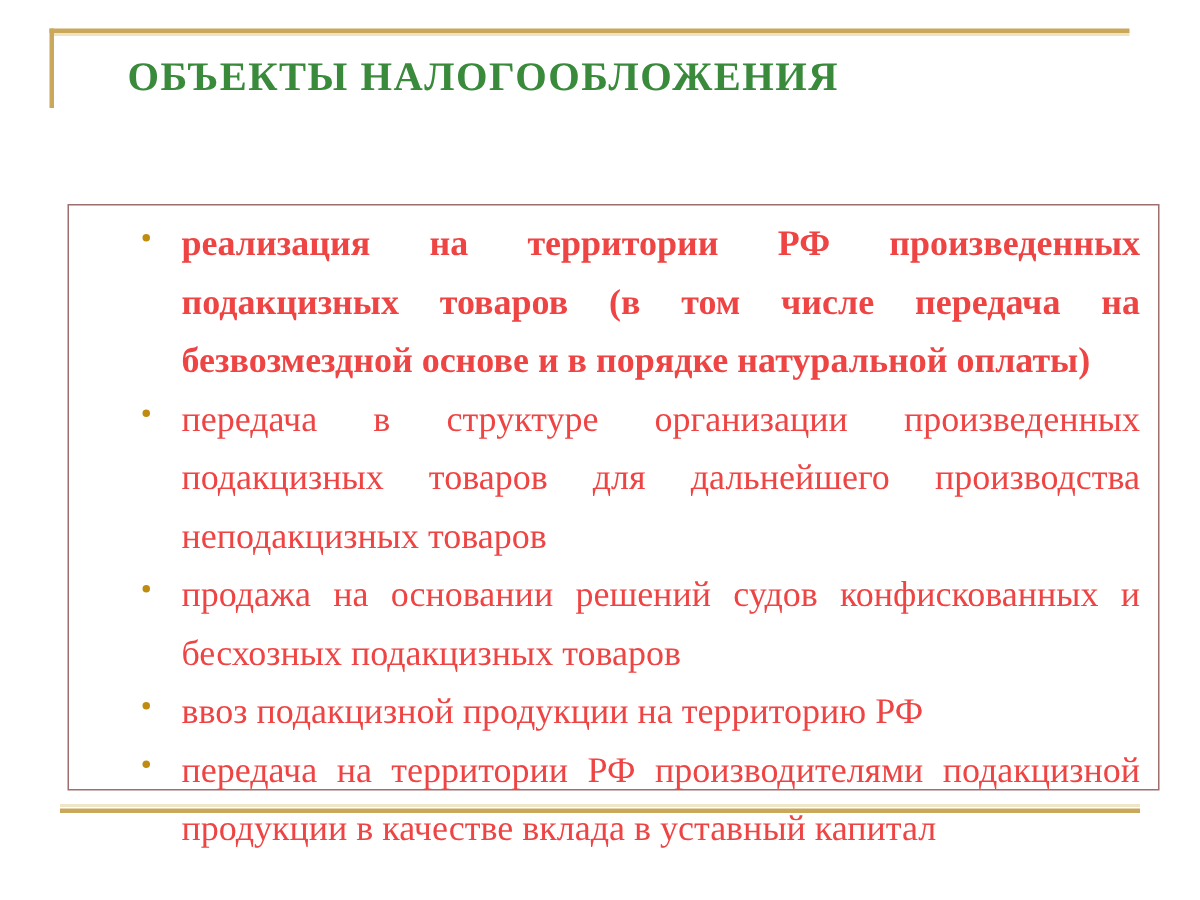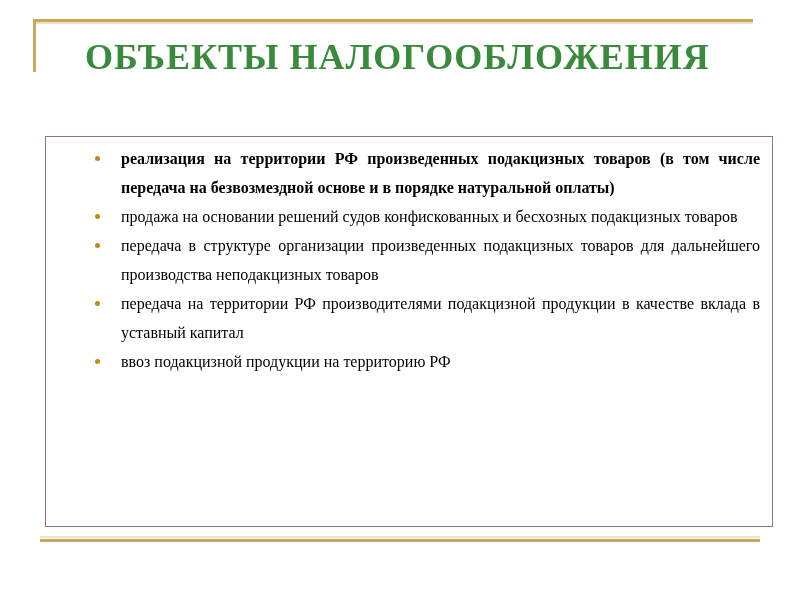--- a/index.html
+++ b/index.html
@@ -25,21 +25,21 @@
     width: 100%;
     height: 2px;
     background: #EDE3C2;
   }
   .slide-title {
     position: absolute;
     left: 85px;
     top: 36px;
     width: 640px;
     font-family: "Liberation Serif", serif;
-    font-size: 36px;
+    font-size: 27px;
     font-weight: bold;
     letter-spacing: 1px;
     color: #3A8A3C;
     white-space: nowrap;
   }
   .content-box {
     position: absolute;
     left: 45px;
     top: 136px;
     width: 728px;
@@ -47,23 +47,23 @@
     border: 1px solid #9E6F6F;
     background: #ffffff;
   }
   .bullet-list {
     list-style: none;
     margin: 0;
     padding: 7px 12px 0 75px;
   }
   .bullet-list li {
     position: relative;
-    font-size: 16px;
-    line-height: 29px;
-    color: #000000;
+    font-size: 24px;
+    line-height: 39px;
+    color: #ef4444;
     text-align: justify;
   }
   .bullet-list li.bold { font-weight: bold; }
   .bullet-dot {
     position: absolute;
     left: -26px;
     top: 12px;
     width: 5px;
     height: 5px;
     border-radius: 50%;
@@ -85,24 +85,24 @@
 
   <div class="top-frame">
     <div class="inner-glow"></div>
   </div>
 
   <h1 class="slide-title">ОБЪЕКТЫ НАЛОГООБЛОЖЕНИЯ</h1>
 
   <div class="content-box">
     <ul class="bullet-list">
         <li class="bold"><span class="bullet-dot"></span>реализация на территории РФ произведенных  подакцизных товаров (в том числе передача на безвозмездной основе и в порядке натуральной оплаты)</li>
+        <li><span class="bullet-dot"></span>передача в структуре организации произведенных подакцизных товаров для дальнейшего производства неподакцизных товаров</li>
         <li><span class="bullet-dot"></span>продажа на основании решений судов конфискованных и бесхозных подакцизных  товаров</li>
-        <li><span class="bullet-dot"></span>передача в структуре организации произведенных подакцизных товаров для дальнейшего производства неподакцизных товаров</li>
+        <li><span class="bullet-dot"></span>ввоз подакцизной продукции  на территорию РФ</li>
         <li><span class="bullet-dot"></span>передача на территории РФ производителями подакцизной продукции в качестве вклада в уставный капитал</li>
-        <li><span class="bullet-dot"></span>ввоз подакцизной продукции  на территорию РФ</li>
       </ul>
   </div>
 
   <div class="bottom-rule">
     <div class="thin"></div>
     <div class="thick"></div>
   </div>
 
 </div>
 

